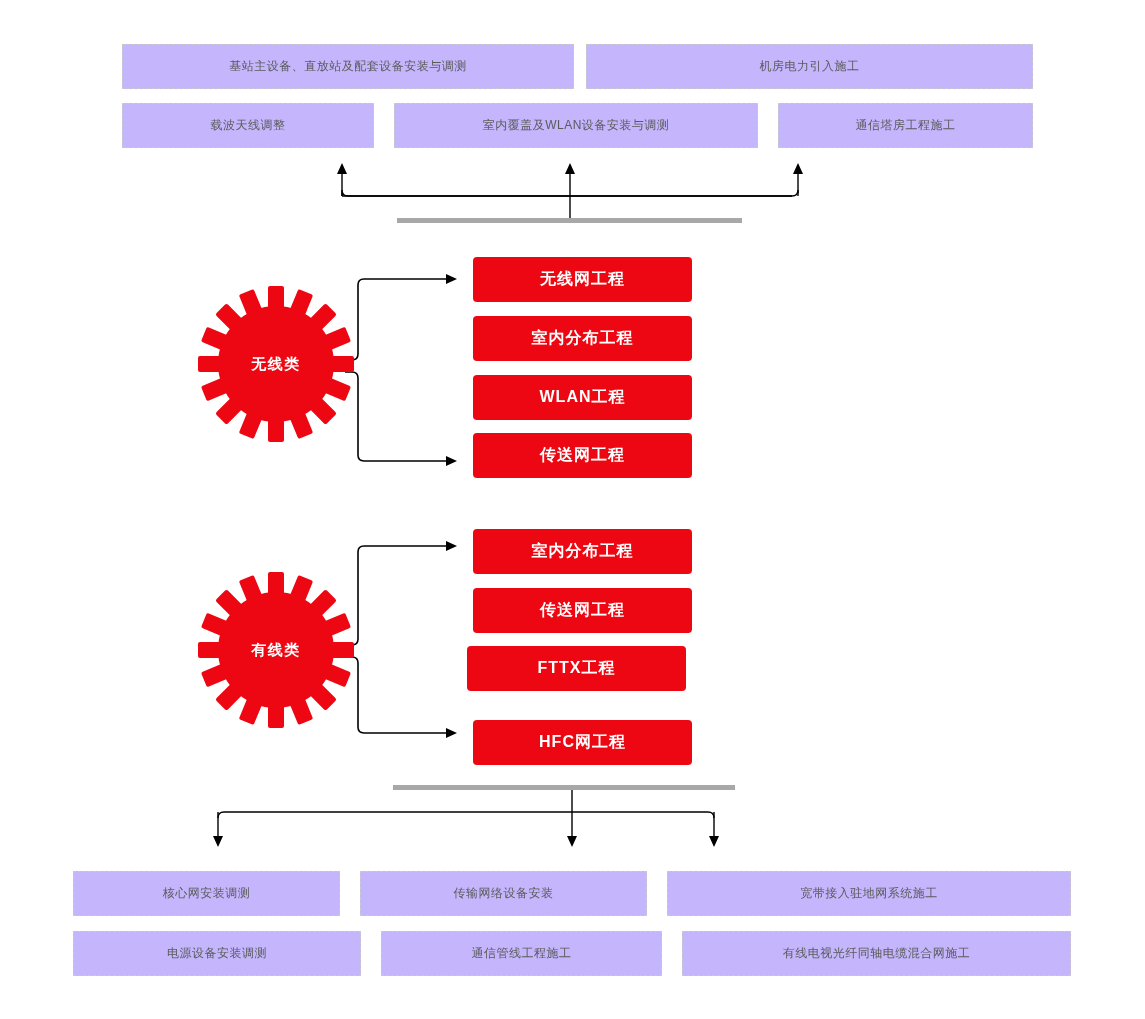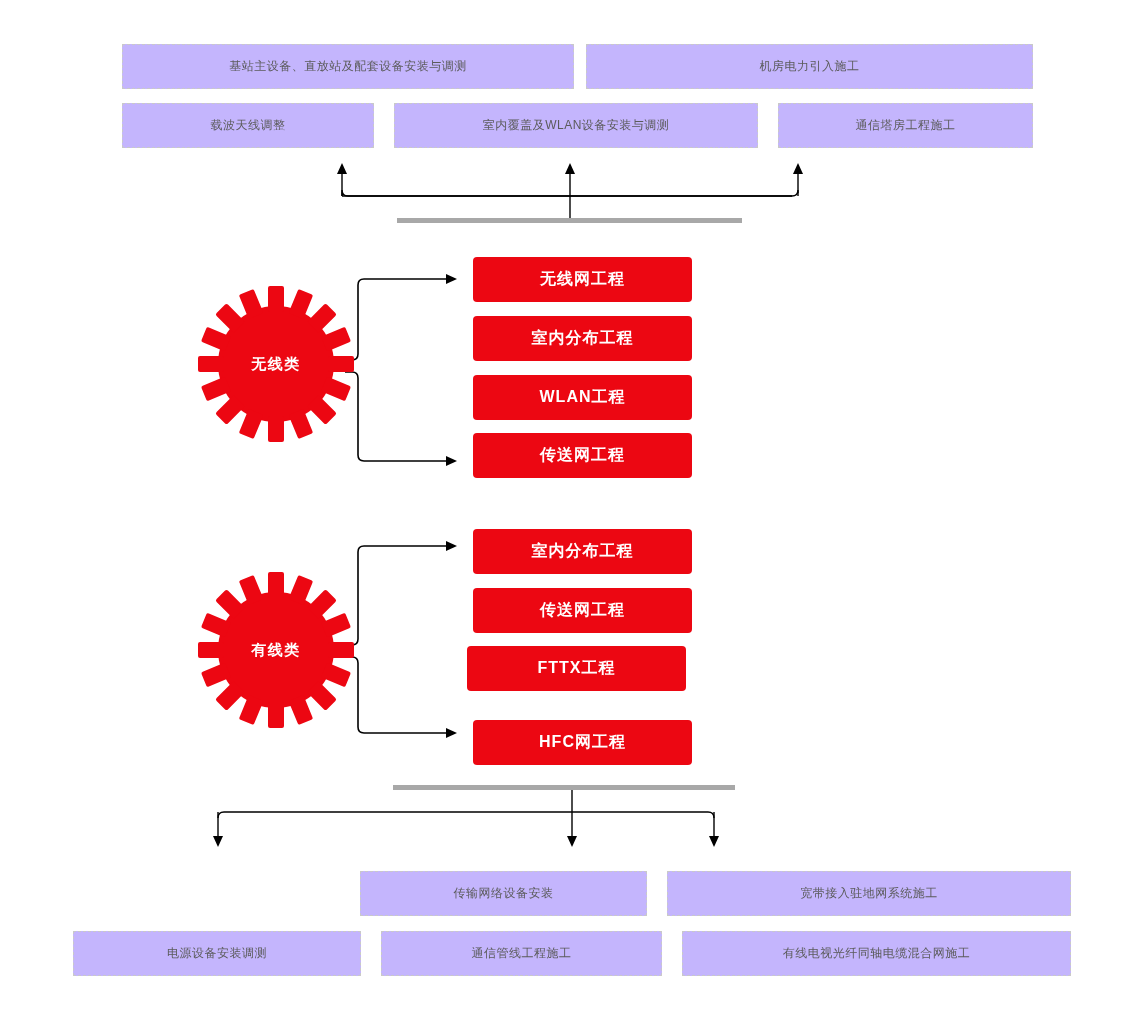--- a/index.html
+++ b/index.html
@@ -209,20 +209,21 @@
       </g>
     </svg>
     <div class="gear-label">有线类</div>
   </div>
 
   <div class="red-box" style="left:473px; top:529px; width:219px; height:45px;">室内分布工程</div>
   <div class="red-box" style="left:473px; top:588px; width:219px; height:45px;">传送网工程</div>
   <div class="red-box" style="left:467px; top:646px; width:219px; height:45px;">FTTX工程</div>
   <div class="red-box" style="left:473px; top:720px; width:219px; height:45px;">HFC网工程</div>
 
+  <div class="dashed-box" style="left:73px; top:871px; width:267px; height:45px;">核心网安装调测</div>
   <div class="dashed-box" style="left:360px; top:871px; width:287px; height:45px;">传输网络设备安装</div>
   <div class="dashed-box" style="left:667px; top:871px; width:404px; height:45px;">宽带接入驻地网系统施工</div>
 
   <div class="dashed-box" style="left:73px; top:931px; width:288px; height:45px;">电源设备安装调测</div>
   <div class="dashed-box" style="left:381px; top:931px; width:281px; height:45px;">通信管线工程施工</div>
   <div class="dashed-box" style="left:682px; top:931px; width:389px; height:45px;">有线电视光纤同轴电缆混合网施工</div>
 
 </div>
 
 </body></html>

